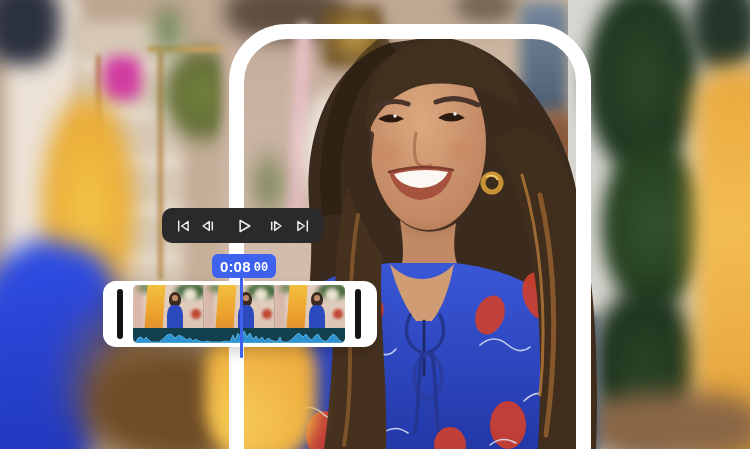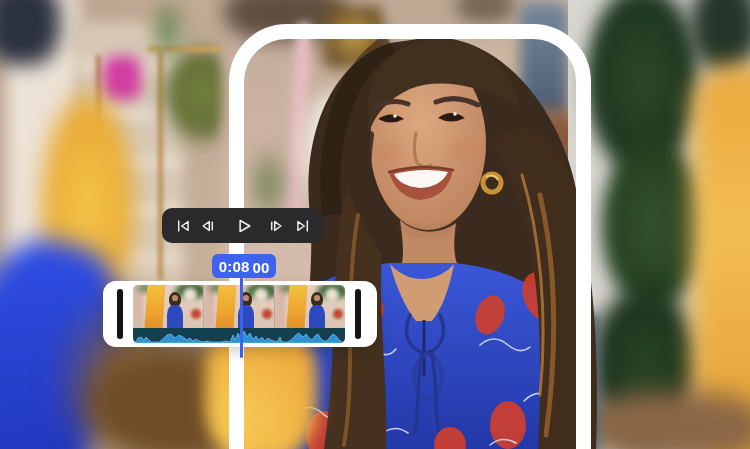--- a/index.html
+++ b/index.html
@@ -71,21 +71,21 @@
   .t-face{position:absolute;left:55.5%;top:24%;width:9%;height:14%;background:#c08a66;border-radius:50%;}
   .t-dress{position:absolute;left:49%;top:46%;width:22%;height:60%;background:#2c49bd;border-radius:40% 40% 0 0;filter:blur(.4px);}
   .t-red{position:absolute;right:3%;top:56%;width:14%;height:24%;background:#c04834;border-radius:50%;filter:blur(1.5px);}
   .wave{position:relative;height:15px;background:#12404e;}
   .wave svg{position:absolute;left:0;top:0;display:block;}
 
   
   .playhead{position:absolute;left:240px;top:277px;width:3px;height:81px;background:#3e62ee;border-radius:1.5px;z-index:12;cursor:ew-resize;}
   .badge{position:absolute;left:212px;top:254px;width:64px;height:24px;background:#3e62ee;border-radius:6px;display:flex;align-items:center;justify-content:center;z-index:13;cursor:ew-resize;}
   .badge .t-main{color:#fff;font-size:15px;font-weight:700;letter-spacing:.2px;line-height:1;}
-  .badge .t-frames{color:#fff;font-size:15px;font-weight:700;margin-left:3px;line-height:1;padding-top:3px;}
+  .badge .t-frames{color:#fff;font-size:12px;font-weight:700;margin-left:3px;line-height:1;padding-top:3px;font-family:Liberation Mono, monospace;}
 </style>
 </head>
 <body>
 
 <div id="stage">
 
   <div>
     <div class="b pillar"></div>
     <div class="b shelf"></div>
     <div class="b brass1"></div>

